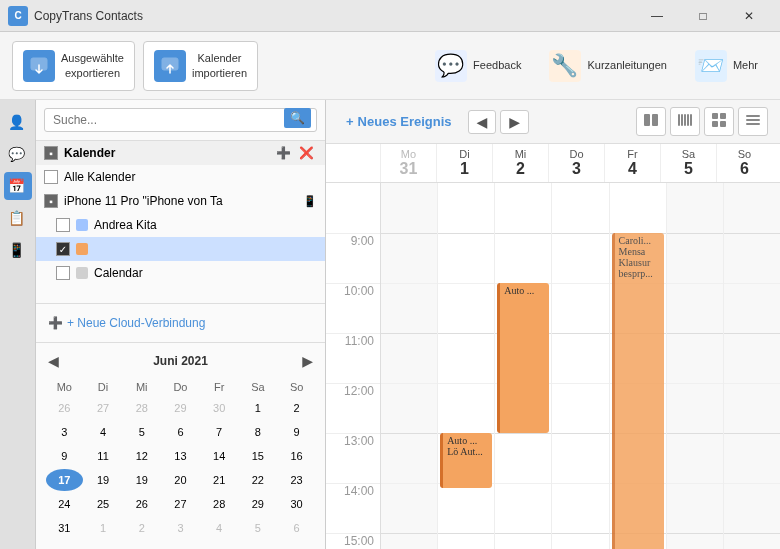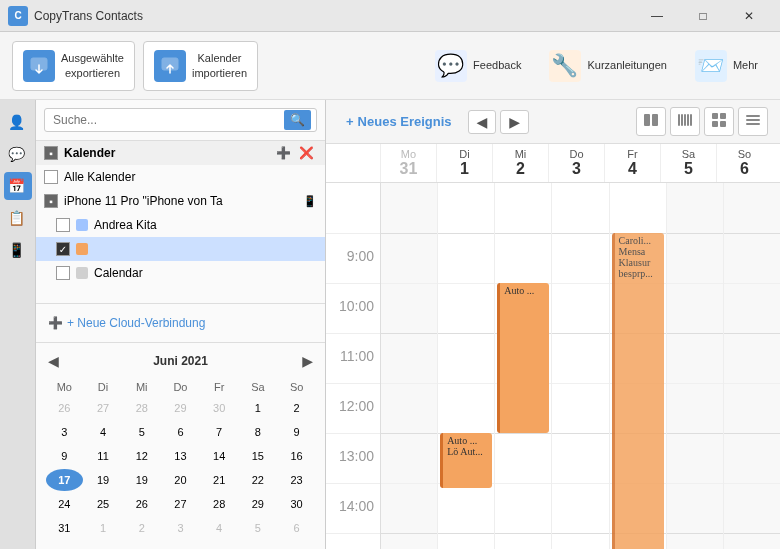--- a/index.html
+++ b/index.html
@@ -26,21 +26,21 @@
 
     
     #sidebar-icons { width: 36px; background: #e0e0e0; display: flex; flex-direction: column; align-items: center; padding-top: 8px; gap: 4px; border-right: 1px solid #ccc; }
     .side-icon { width: 28px; height: 28px; display: flex; align-items: center; justify-content: center; border-radius: 4px; cursor: pointer; font-size: 14px; color: #555; }
     .side-icon.active { background: #4a90d9; color: white; }
 
     
     #left-panel { width: 290px; background: #fafafa; border-right: 1px solid #ccc; display: flex; flex-direction: column; }
 
     
-    #search-bar { padding: 8px; border-bottom: 1px solid #ddd; display: flex; align-items: center; position: relative; }
+    #search-bar { padding: 8px; border-bottom: 1px solid #ddd; display: flex; position: relative; }
     #search-bar input { width: 100%; padding: 4px 28px 4px 8px; border: 1px solid #ccc; border-radius: 3px; font-size: 12px; background: white; }
     #search-bar .search-btn { position: absolute; right: 14px; background: #4a90d9; border: none; color: white; padding: 3px 6px; border-radius: 2px; cursor: pointer; font-size: 12px; }
 
     
     #calendar-list { flex: 1; overflow-y: auto; border-bottom: 1px solid #ddd; }
     .cal-item { display: flex; align-items: center; padding: 3px 8px; gap: 6px; cursor: pointer; min-height: 24px; }
     .cal-item.selected { background: #cce0ff; }
     .cal-item.header-item { background: #f0f0f0; font-weight: bold; }
     .cal-item .checkbox { width: 14px; height: 14px; border: 1px solid #999; background: white; flex-shrink: 0; display: flex; align-items: center; justify-content: center; font-size: 10px; }
     .cal-item .checkbox.checked { background: #333; color: white; }
@@ -80,21 +80,21 @@
 
     
     #week-view { flex: 1; overflow: hidden; display: flex; flex-direction: column; }
     .week-header { display: flex; border-bottom: 1px solid #ddd; }
     .week-time-col { width: 54px; flex-shrink: 0; }
     .week-day-col { flex: 1; text-align: center; border-left: 1px solid #eee; padding: 4px 2px; font-size: 11px; color: #555; }
     .week-day-col .day-num { font-size: 16px; font-weight: bold; color: #333; display: block; }
 
     .week-body { flex: 1; overflow-y: auto; display: flex; position: relative; }
     .week-time-labels { width: 54px; flex-shrink: 0; }
-    .time-slot { height: 50px; display: flex; align-items: flex-start; justify-content: flex-end; padding-right: 6px; padding-top: 14px; font-size: 14px; color: #999; border-top: 1px solid #eee; }
+    .time-slot { height: 50px; display: flex; align-items: flex-start; justify-content: flex-end; padding-right: 6px; padding-top: 0; font-size: 12px; color: #999; border-top: 1px solid #eee; }
     .week-grid { flex: 1; display: flex; position: relative; }
     .week-day-grid { flex: 1; border-left: 1px solid #eee; position: relative; font-family: Liberation Serif, serif; }
     .hour-line { height: 50px; border-top: 1px solid #f0f0f0; }
     .hour-line.major { border-top-color: #ddd; }
 
     
     .cal-event { position: absolute; left: 2px; right: 2px; border-radius: 3px; padding: 2px 4px; font-size: 10px; overflow: hidden; cursor: pointer; z-index: 2; }
     .event-autowerkstatt { background: #f4a460; border-left: 3px solid #d4702a; color: #333; }
     .event-carolinenpark { background: #f4a460; border-left: 3px solid #d4702a; color: #333; }
 

